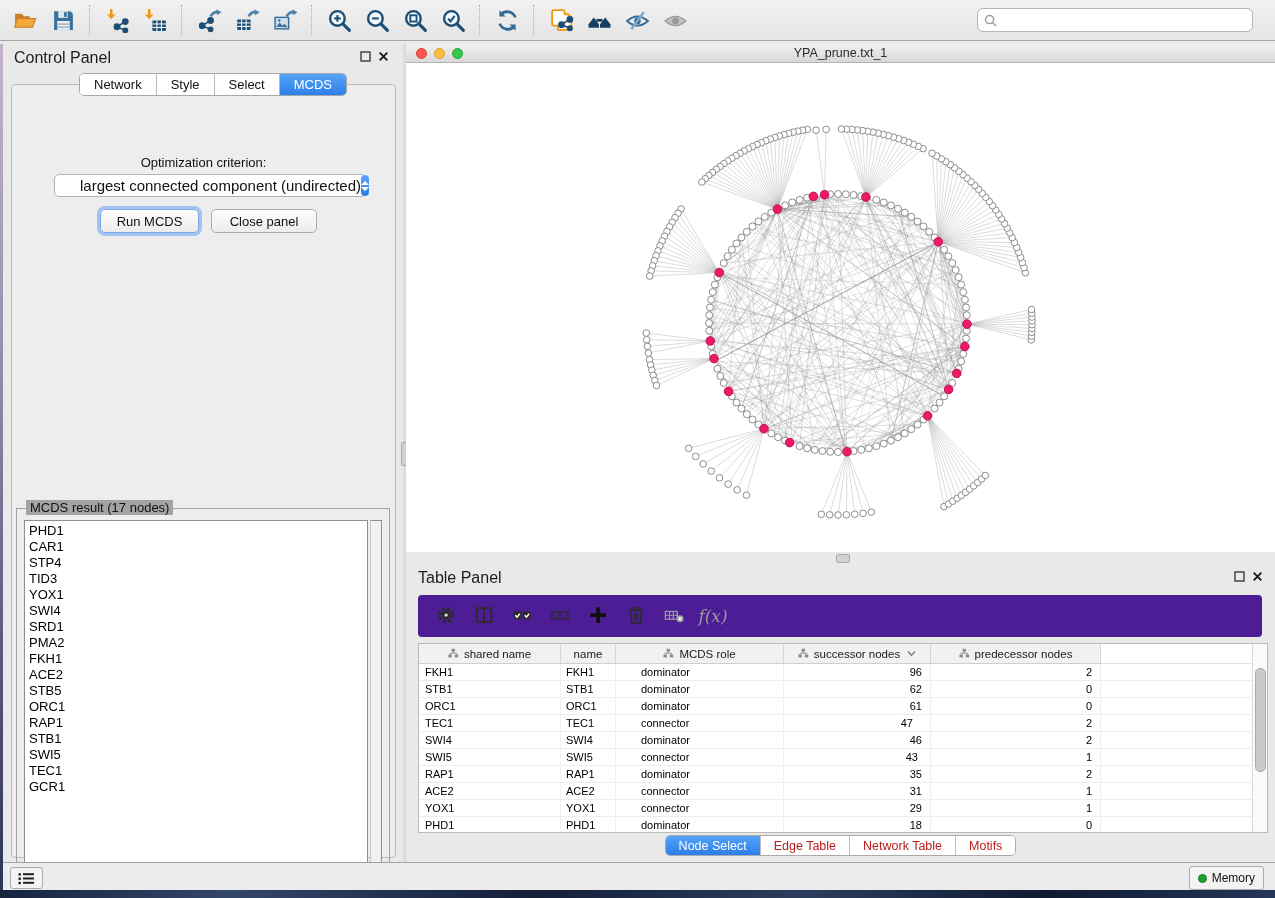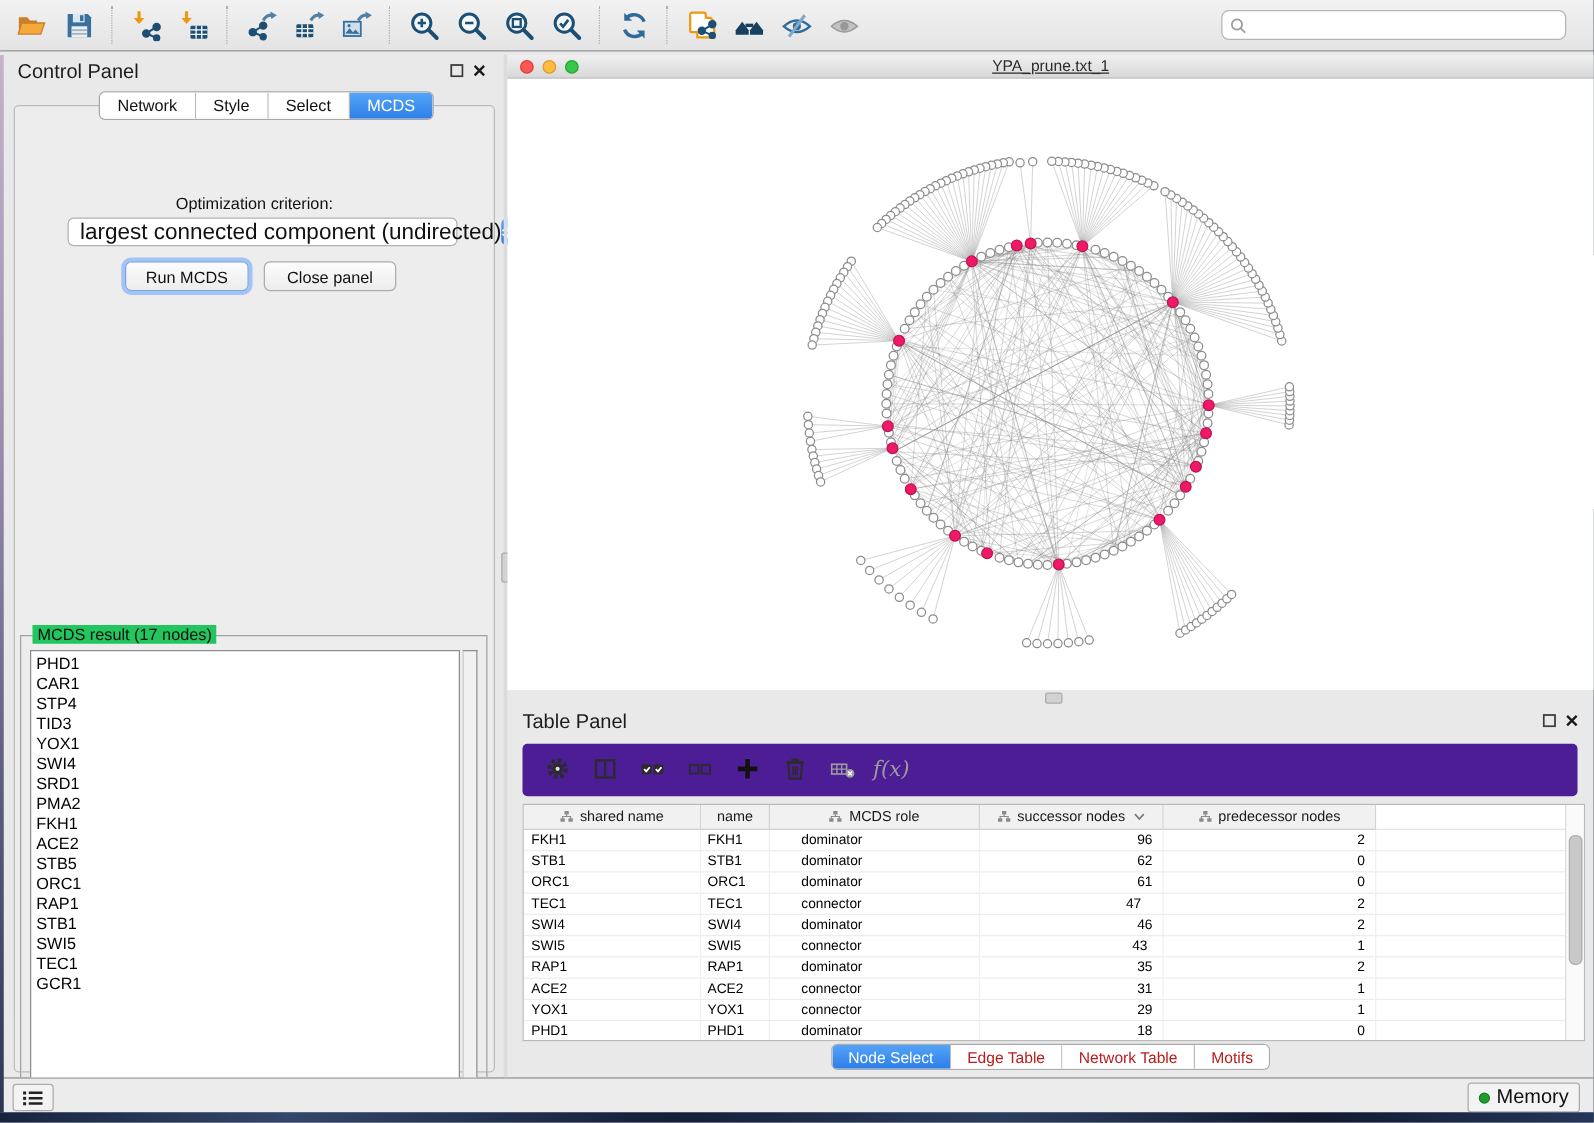--- a/index.html
+++ b/index.html
@@ -36,53 +36,53 @@
     border:1px solid #bcbcbc;border-radius:4px;}
   .cp-tabs{position:absolute;left:76px;top:29px;display:flex;border:1px solid #a8a8a8;
     border-radius:5px;overflow:hidden;background:#fff;height:21px;z-index:3;}
   .cp-tab{font-size:13px;color:#111;background:#fff;border:none;border-right:1px solid #b8b8b8;
     padding:0 14px;height:21px;display:flex;align-items:center;font-family:inherit;}
   .cp-tab:last-child{border-right:none;}
   .cp-tab.sel{background:linear-gradient(180deg,#55a4f8,#2e7fe9);color:#fff;}
   .opt-label{position:absolute;left:0;top:70px;width:100%;text-align:center;font-size:13px;color:#111;}
   .dropdown{position:absolute;left:42px;top:89px;width:312px;height:23px;background:#fff;
     border:1px solid #b2b2b2;border-radius:5px;display:flex;align-items:center;box-sizing:border-box;}
-  .dropdown .dval{flex:1;font-size:18px;padding-left:9px;color:#111;white-space:nowrap;}
+  .dropdown .dval{flex:1;font-size:15px;padding-left:25px;color:#111;white-space:nowrap;}
   .stepper{width:18px;height:21px;background:linear-gradient(180deg,#5fa7f9,#2d7ae8);border-radius:4px;
     margin-right:1px;display:flex;flex-direction:column;align-items:center;justify-content:center;gap:2px;}
   .stepper i{display:block;width:0;height:0;border-left:4px solid transparent;border-right:4px solid transparent;}
   .stepper .up{border-bottom:4px solid #fff;}
   .stepper .dn{border-top:4px solid #fff;}
   .btn{height:24px;background:linear-gradient(180deg,#fdfdfd,#ececec);border:1px solid #adadad;
     border-radius:5px;font-size:13px;color:#111;padding:0 12px;font-family:inherit;}
   .btn.focused{box-shadow:0 0 0 3px rgba(102,160,250,.55);border-color:#7aa6e8;}
   .run-btn{position:absolute;left:88px;top:124px;width:99px;}
   .close-btn{position:absolute;left:199px;top:124px;width:106px;}
   .groupbox{position:absolute;left:4px;top:423px;width:372px;height:371px;border:1px solid #a2a2a2;}
-  .legend{position:absolute;top:-9px;left:9px;background:#22c55e;padding:0 4px;font-size:13px;color:#111;}
+  .legend{position:absolute;top:-9px;left:9px;background:#a3a3a3;padding:0 4px;font-size:13px;color:#111;}
   .mcds-list{position:absolute;left:7px;top:11px;width:344px;height:348px;background:#fff;
     border:1px solid #8e8e8e;overflow:hidden;font-size:13px;line-height:16px;color:#000;padding:2px 0 0 4px;box-sizing:border-box;}
   .mcds-scroll{position:absolute;right:7px;top:11px;width:12px;height:348px;background:#f1f1f1;
     border:1px solid #8e8e8e;border-left:1px solid #c9c9c9;box-sizing:border-box;}
   
   .vsplit{position:absolute;left:403px;top:44px;width:3px;height:818px;background:#dcdcdc;}
   .vsplit .grip{position:absolute;left:-2px;top:398px;width:7px;height:22px;background:#d2d2d2;
     border:1px solid #a9a9a9;border-radius:2px;}
   .hgrip{position:absolute;left:836px;top:554px;width:12px;height:7px;background:#d2d2d2;
     border:1px solid #ababab;border-radius:2px;}
   
   .net-window{position:absolute;left:406px;top:44px;width:869px;height:508px;}
   .net-titlebar{position:absolute;left:0;top:0;width:100%;height:19px;
     background:linear-gradient(180deg,#f0f0f0,#d8d8d8);border-bottom:1px solid #b3b3b3;box-sizing:border-box;}
   .lights{position:absolute;left:10px;top:4px;display:flex;gap:7px;}
   .light{width:11px;height:11px;border-radius:50%;}
   .light.red{background:#fc5753;border:1px solid #df3d39;box-sizing:border-box;}
   .light.yellow{background:#fdbc40;border:1px solid #de9b2d;box-sizing:border-box;}
   .light.green{background:#34c749;border:1px solid #25a535;box-sizing:border-box;}
-  .net-title{position:absolute;left:0;top:2px;width:100%;text-align:center;font-size:12.5px;color:#2b2b2b;text-decoration:underline;}
+  .net-title{position:absolute;left:0;top:2px;width:100%;text-align:center;font-size:12.5px;color:#2b2b2b;}
   .net-canvas{position:absolute;left:0;top:19px;width:869px;height:489px;background:#fff;}
   
   .table-panel{position:absolute;left:406px;top:565px;width:869px;height:297px;}
   .tp-title{position:absolute;left:12px;top:4px;}
   .tp-toolbar{position:absolute;left:12px;top:30px;width:844px;height:42px;background:#4c1d95;
     border-radius:4px;display:flex;align-items:center;padding-left:12px;box-sizing:border-box;gap:4px;}
   .tp-btn{width:34px;height:34px;border:none;background:transparent;display:flex;align-items:center;
     justify-content:center;padding:0;}
   .tp-btn svg{width:22px;height:22px;}
   .fx{font-family:"DejaVu Serif","Liberation Serif",serif;font-style:italic;font-size:17px;color:#9d9d9d;}
@@ -106,21 +106,21 @@
   .bt{font-size:12.5px;color:#b91c1c;background:#fff;border:none;border-right:1px solid #bdbdbd;
     padding:0 13px;display:flex;align-items:center;font-family:inherit;}
   .bt:last-child{border-right:none;}
   .bt.sel{background:linear-gradient(180deg,#54a3f8,#2d7ee9);color:#fff;}
   
   .statusbar{position:absolute;left:0;top:862px;width:1275px;height:28px;background:#ececec;
     border-top:1px solid #a2a2a2;box-sizing:border-box;}
   .sb-left{position:absolute;left:10px;top:4px;width:31px;height:20px;background:#f3f3f3;
     border:1px solid #ababab;border-radius:3px;display:flex;align-items:center;justify-content:center;}
   .memory{position:absolute;right:11px;top:3px;height:22px;background:#f3f3f3;border:1px solid #ababab;
-    border-radius:3px;display:flex;align-items:center;gap:5px;padding:0 8px;font-size:16px;color:#111;}
+    border-radius:3px;display:flex;align-items:center;gap:5px;padding:0 8px;font-size:12px;color:#111;}
   .memdot{width:9px;height:9px;border-radius:50%;background:#1f9f2f;border:1px solid #157a22;box-sizing:border-box;}
 </style>
 </head>
 <body>
 
 <div class="screen">
 
   <div class="toolbar">
     <div id="main-toolbar-icons" style="display:flex;align-items:center;">
         <button class="tbtn">

